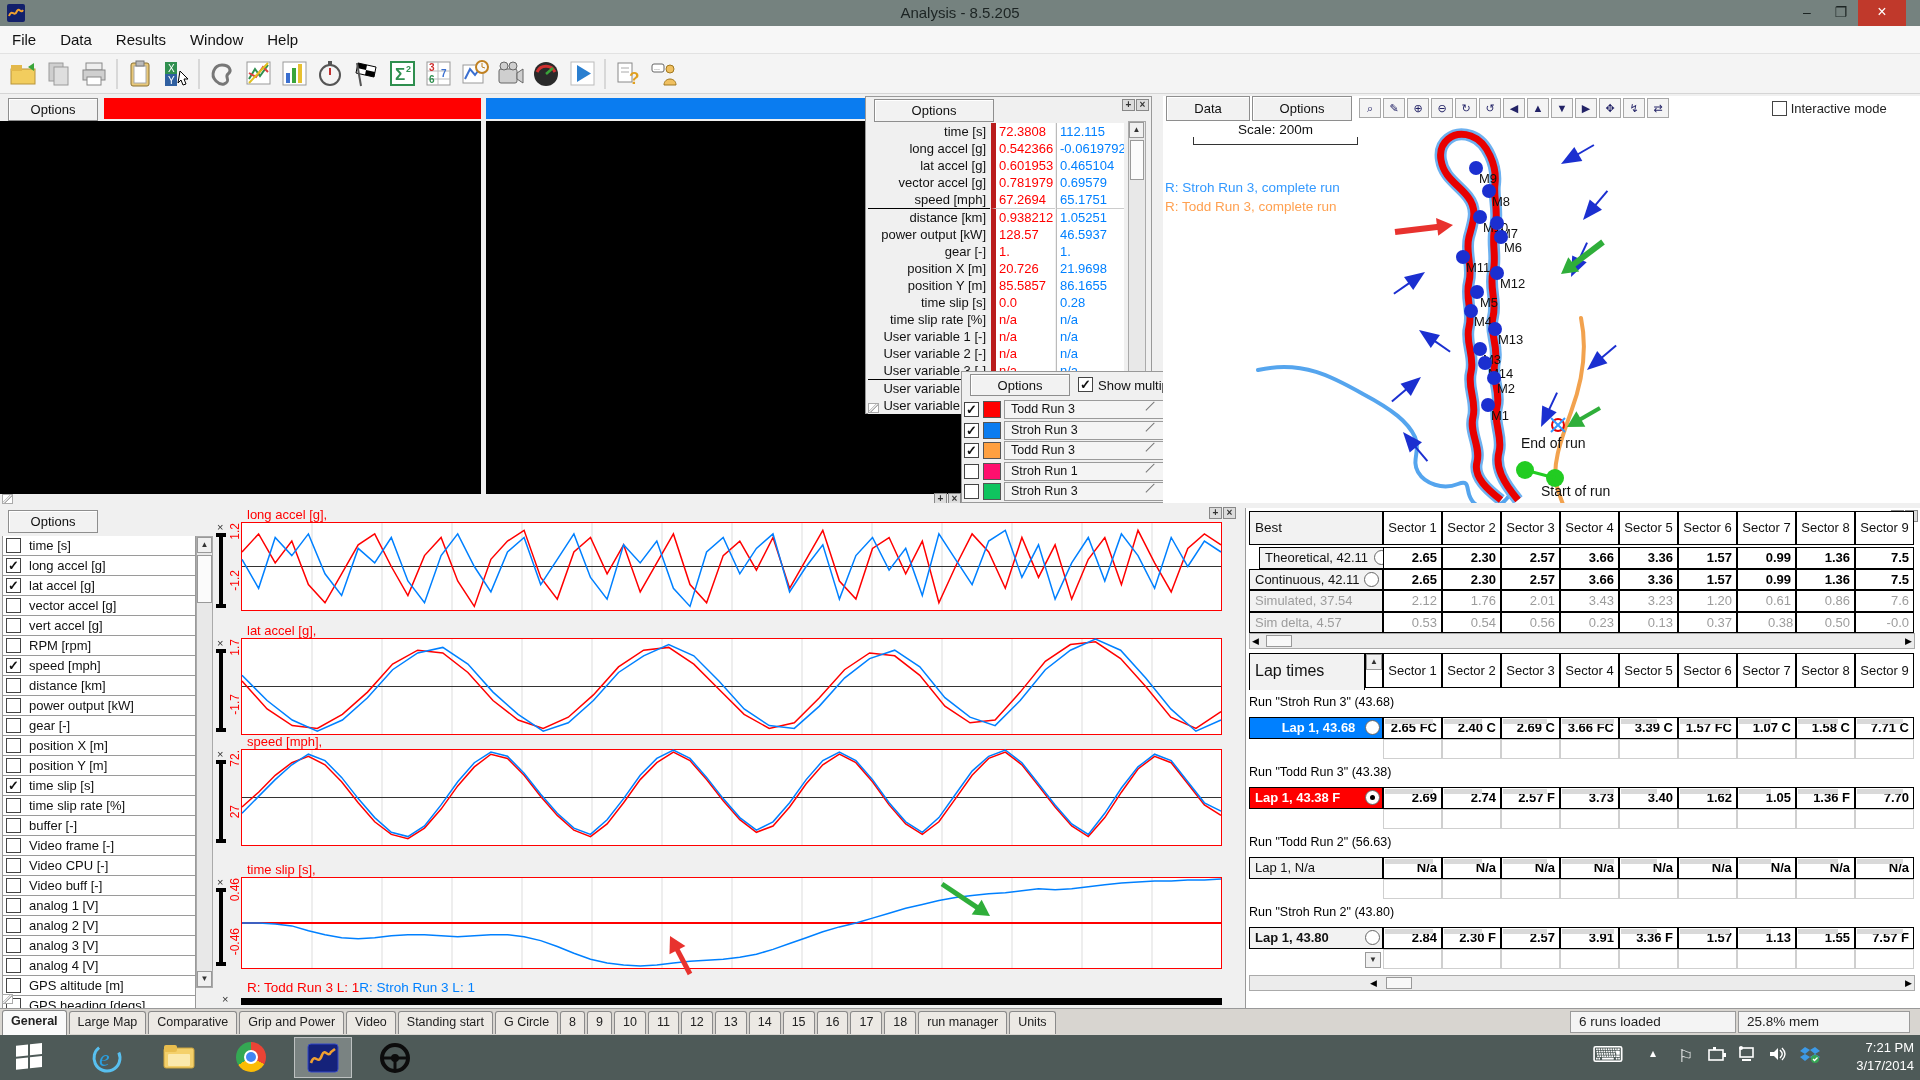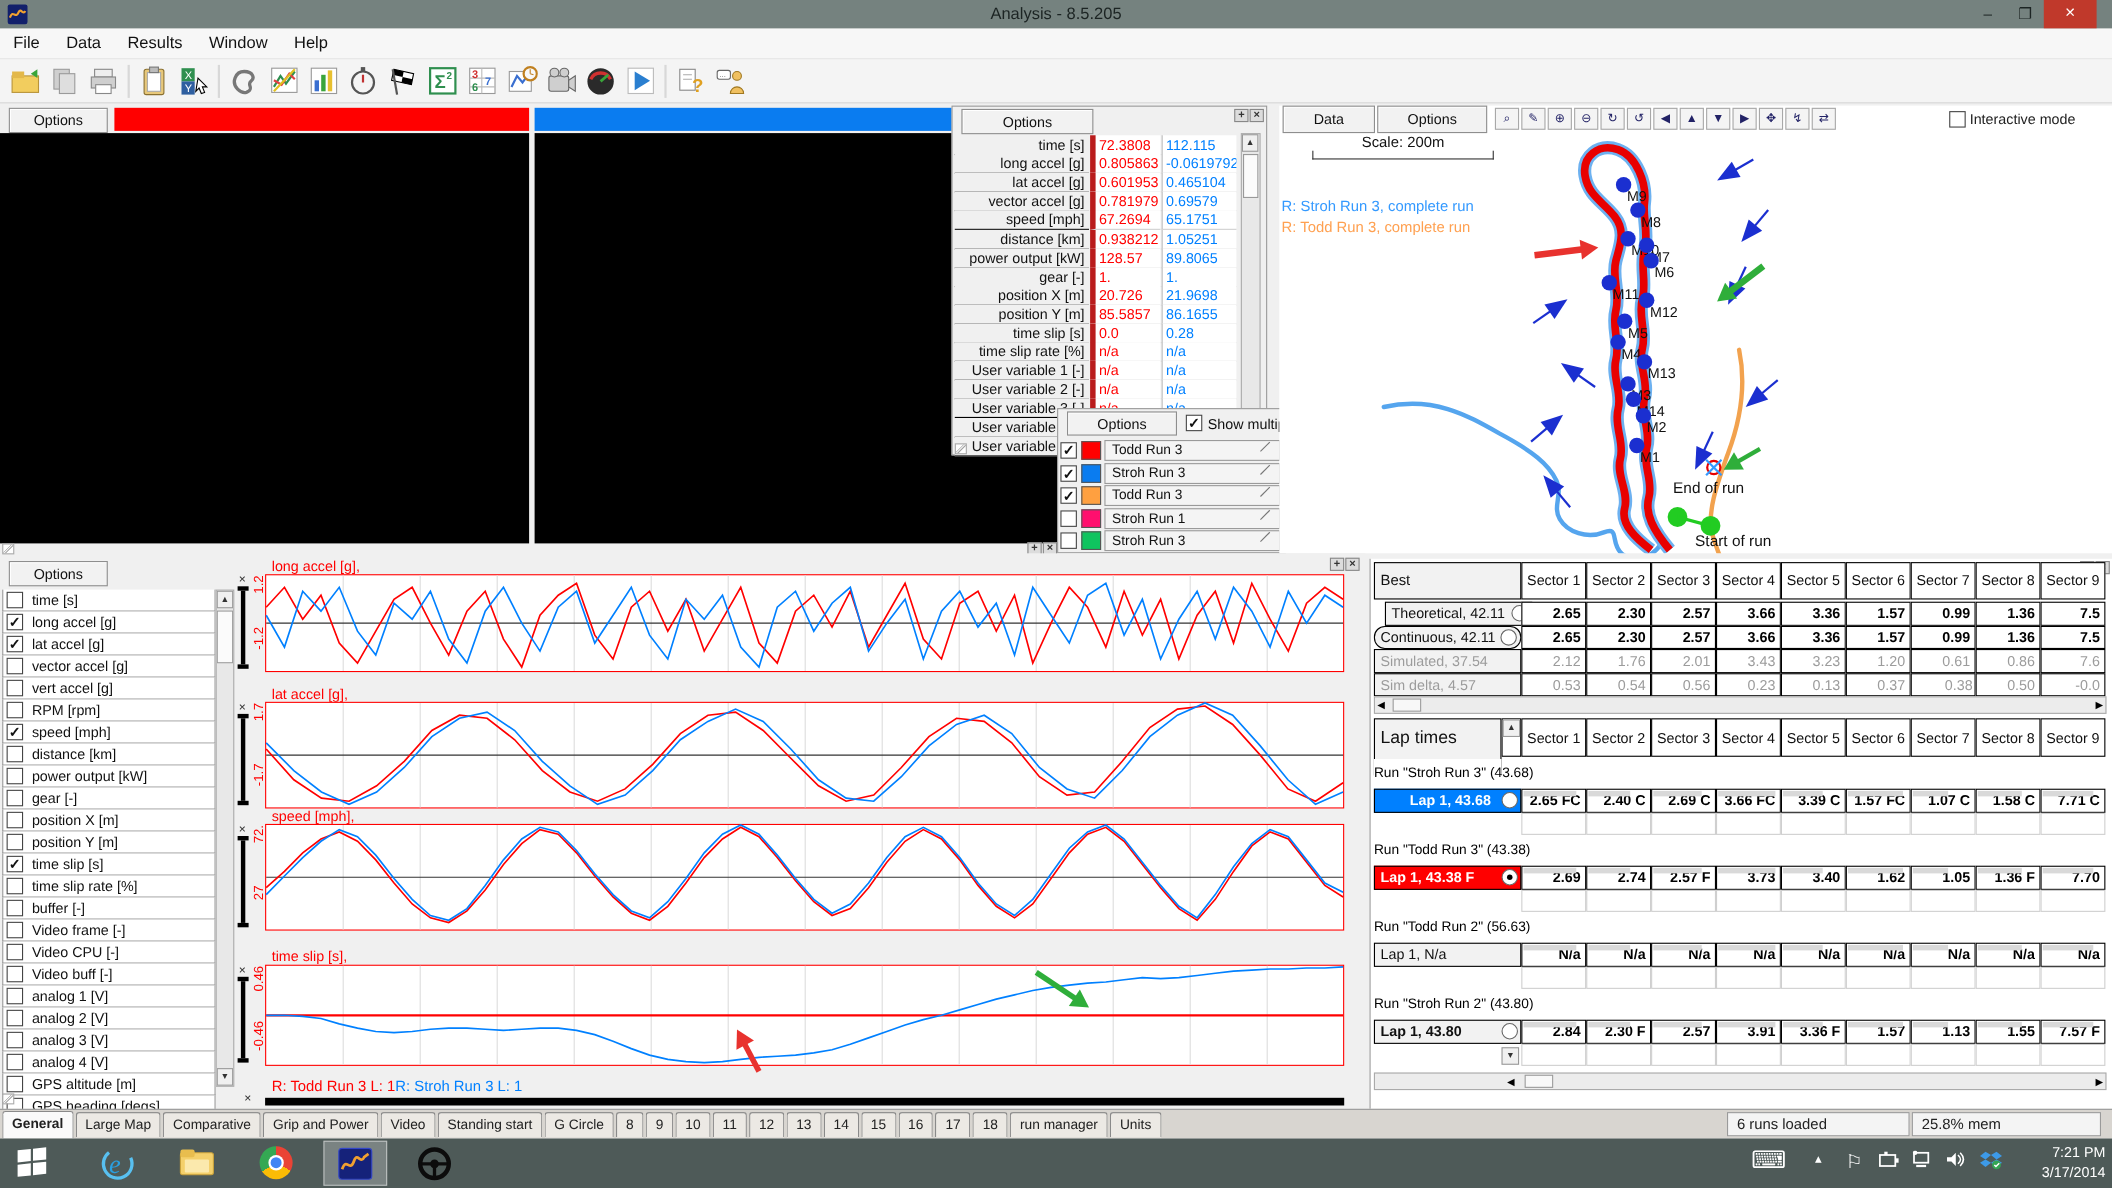--- a/index.html
+++ b/index.html
@@ -206,21 +206,21 @@
   <div class="abs dock-ico" style="left:256px;top:2px;">+</div>
   <div class="abs dock-ico" style="left:270px;top:2px;">×</div>
   <div id="data-rows">
       <div class="dt-row" style="top: 26px;">
         <div class="dt-label">time [s]</div>
         <div class="dt-v1">72.3808</div>
         <div class="dt-v2">112.115</div>
       </div>
       <div class="dt-row" style="top: 43.1px;">
         <div class="dt-label">long accel [g]</div>
-        <div class="dt-v1">0.805863</div>
+        <div class="dt-v1">0.542366</div>
         <div class="dt-v2">-0.0619792</div>
       </div>
       <div class="dt-row" style="top: 60.2px;">
         <div class="dt-label">lat accel [g]</div>
         <div class="dt-v1">0.601953</div>
         <div class="dt-v2">0.465104</div>
       </div>
       <div class="dt-row" style="top: 77.3px;">
         <div class="dt-label">vector accel [g]</div>
         <div class="dt-v1">0.781979</div>
@@ -232,21 +232,21 @@
         <div class="dt-v2">65.1751</div>
       </div>
       <div class="dt-row" style="top: 111.5px;">
         <div class="dt-label">distance [km]</div>
         <div class="dt-v1">0.938212</div>
         <div class="dt-v2">1.05251</div>
       </div>
       <div class="dt-row" style="top: 128.6px;">
         <div class="dt-label">power output [kW]</div>
         <div class="dt-v1">128.57</div>
-        <div class="dt-v2">89.8065</div>
+        <div class="dt-v2">46.5937</div>
       </div>
       <div class="dt-row" style="top: 145.7px;">
         <div class="dt-label">gear [-]</div>
         <div class="dt-v1">1.</div>
         <div class="dt-v2">1.</div>
       </div>
       <div class="dt-row" style="top: 162.8px;">
         <div class="dt-label">position X [m]</div>
         <div class="dt-v1">20.726</div>
         <div class="dt-v2">21.9698</div>
@@ -732,21 +732,21 @@
       <div class="sec-cell sec-lbl" style="left: 10px; top: 36px; width: 134px; height: 21.5px; line-height: 19.5px;">Theoretical,  42.11<div class="radio" style="position: absolute; right: 3px; top: 2px;"></div></div>
       <div class="sec-cell sec-val" style="left: 134px; top: 36px; width: 59px; height: 21.5px; line-height: 19.5px;">2.65</div>
       <div class="sec-cell sec-val" style="left: 193px; top: 36px; width: 59px; height: 21.5px; line-height: 19.5px;">2.30</div>
       <div class="sec-cell sec-val" style="left: 252px; top: 36px; width: 59px; height: 21.5px; line-height: 19.5px;">2.57</div>
       <div class="sec-cell sec-val" style="left: 311px; top: 36px; width: 59px; height: 21.5px; line-height: 19.5px;">3.66</div>
       <div class="sec-cell sec-val" style="left: 370px; top: 36px; width: 59px; height: 21.5px; line-height: 19.5px;">3.36</div>
       <div class="sec-cell sec-val" style="left: 429px; top: 36px; width: 59px; height: 21.5px; line-height: 19.5px;">1.57</div>
       <div class="sec-cell sec-val" style="left: 488px; top: 36px; width: 59px; height: 21.5px; line-height: 19.5px;">0.99</div>
       <div class="sec-cell sec-val" style="left: 547px; top: 36px; width: 59px; height: 21.5px; line-height: 19.5px;">1.36</div>
       <div class="sec-cell sec-val" style="left: 606px; top: 36px; width: 59px; height: 21.5px; line-height: 19.5px;">7.5</div>
-      <div class="sec-cell sec-lbl" style="left: 0px; top: 57.5px; width: 134px; height: 21.5px; line-height: 19.5px; border-radius: 10px;">Continuous, 42.11<div class="radio" style="position: absolute; right: 3px; top: 2px;"></div></div>
+      <div class="sec-cell sec-lbl" style="left: 0px; top: 57.5px; width: 134px; height: 21.5px; line-height: 19.5px;">Continuous, 42.11<div class="radio" style="position: absolute; right: 3px; top: 2px;"></div></div>
       <div class="sec-cell sec-val" style="left: 134px; top: 57.5px; width: 59px; height: 21.5px; line-height: 19.5px;">2.65</div>
       <div class="sec-cell sec-val" style="left: 193px; top: 57.5px; width: 59px; height: 21.5px; line-height: 19.5px;">2.30</div>
       <div class="sec-cell sec-val" style="left: 252px; top: 57.5px; width: 59px; height: 21.5px; line-height: 19.5px;">2.57</div>
       <div class="sec-cell sec-val" style="left: 311px; top: 57.5px; width: 59px; height: 21.5px; line-height: 19.5px;">3.66</div>
       <div class="sec-cell sec-val" style="left: 370px; top: 57.5px; width: 59px; height: 21.5px; line-height: 19.5px;">3.36</div>
       <div class="sec-cell sec-val" style="left: 429px; top: 57.5px; width: 59px; height: 21.5px; line-height: 19.5px;">1.57</div>
       <div class="sec-cell sec-val" style="left: 488px; top: 57.5px; width: 59px; height: 21.5px; line-height: 19.5px;">0.99</div>
       <div class="sec-cell sec-val" style="left: 547px; top: 57.5px; width: 59px; height: 21.5px; line-height: 19.5px;">1.36</div>
       <div class="sec-cell sec-val" style="left: 606px; top: 57.5px; width: 59px; height: 21.5px; line-height: 19.5px;">7.5</div>
       <div class="sec-cell sec-lbl gray" style="left: 0px; top: 79px; width: 134px; height: 21.5px; line-height: 19.5px;">Simulated, 37.54</div>

